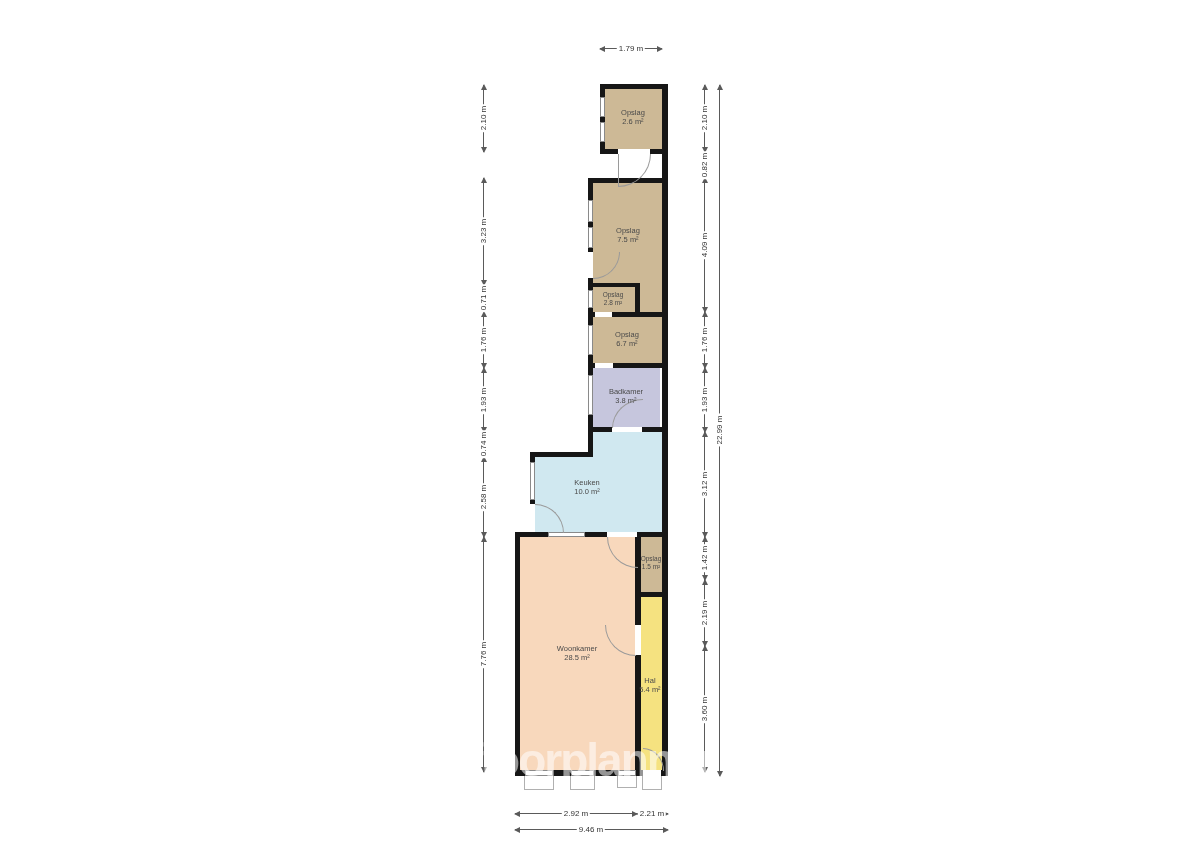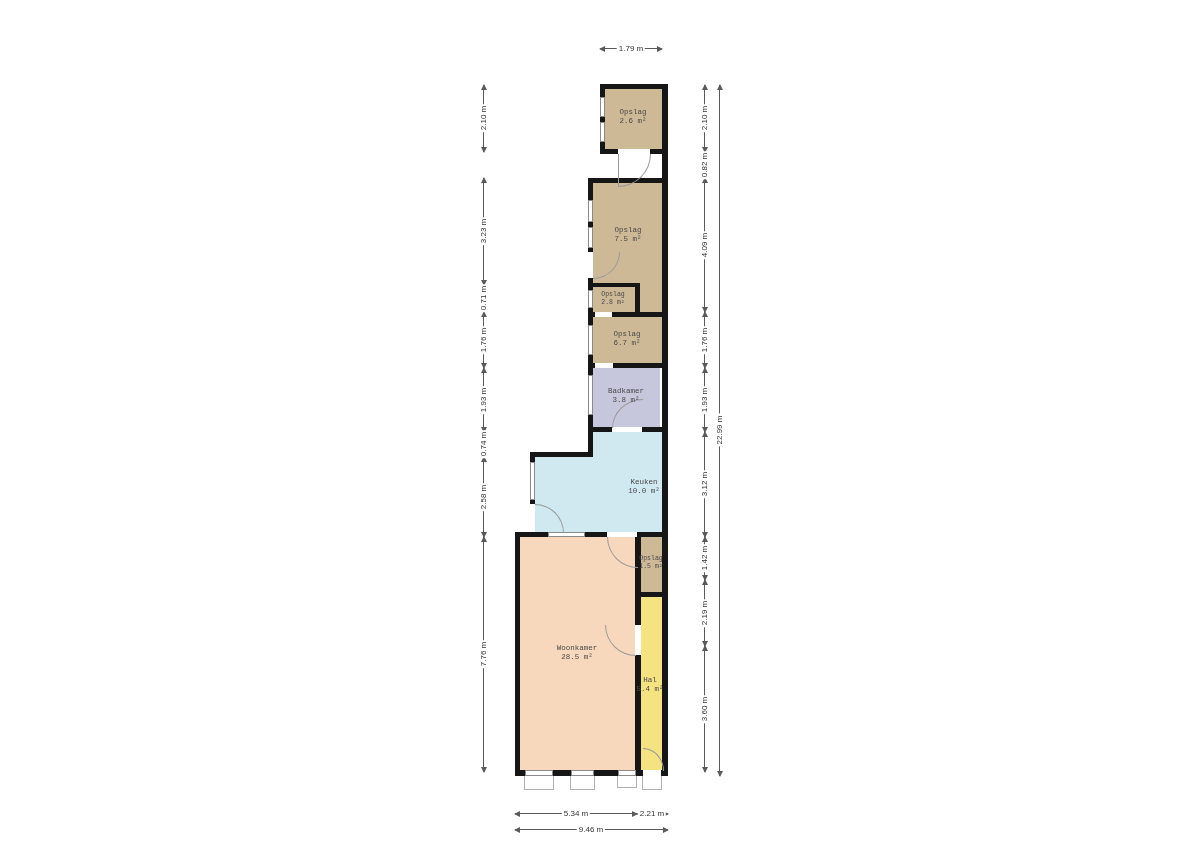--- a/index.html
+++ b/index.html
@@ -17,21 +17,21 @@
   .win{position:absolute;background:#fff;border:1px solid #8a8a8a;box-sizing:border-box;z-index:3;}
   .bay{position:absolute;background:#fff;border:1px solid #b0b0b0;border-top:none;box-sizing:border-box;z-index:1;}
   .arc{position:absolute;border:0 solid #9a9a9a;background:transparent;z-index:3;}
   .arc-br{border-right-width:1px;border-bottom-width:1px;border-bottom-right-radius:100%;}
   .arc-bl{border-left-width:1px;border-bottom-width:1px;border-bottom-left-radius:100%;}
   .arc-tr{border-top-width:1px;border-right-width:1px;border-top-right-radius:100%;}
   .arc-tl{border-top-width:1px;border-left-width:1px;border-top-left-radius:100%;}
   .leaf{position:absolute;background:#9a9a9a;z-index:3;}
   .rlabel{position:absolute;z-index:4;transform:translate(-50%,-50%);
           font-size:7.5px;line-height:1.25;color:#4a4a4a;text-align:center;white-space:nowrap;}
-  .rlabel span{display:block;font-family:Liberation Mono, monospace;}
+  .rlabel span{display:block;}
   .dimv{position:absolute;width:0;border-left:1px solid #5a5a5a;z-index:1;}
   .dimv::before{content:"";position:absolute;left:-3.5px;top:-1px;
     border-left:3px solid transparent;border-right:3px solid transparent;border-bottom:6px solid #5a5a5a;}
   .dimv::after{content:"";position:absolute;left:-3.5px;bottom:-1px;
     border-left:3px solid transparent;border-right:3px solid transparent;border-top:6px solid #5a5a5a;}
   .dimh{position:absolute;height:0;border-top:1px solid #5a5a5a;z-index:1;}
   .dimh::before{content:"";position:absolute;top:-3.5px;left:-1px;
     border-top:3px solid transparent;border-bottom:3px solid transparent;border-right:6px solid #5a5a5a;}
   .dimh::after{content:"";position:absolute;top:-3.5px;right:-1px;
     border-top:3px solid transparent;border-bottom:3px solid transparent;border-left:6px solid #5a5a5a;}
@@ -138,21 +138,21 @@
     <span>2.8 m²</span>
   </div>
   <div class="rlabel" style="left:627px;top:339px">
     <span>Opslag</span>
     <span>6.7 m²</span>
   </div>
   <div class="rlabel" style="left:626px;top:396px">
     <span>Badkamer</span>
     <span>3.8 m²</span>
   </div>
-  <div class="rlabel" style="left:644px;top:487px">
+  <div class="rlabel" style="left:587px;top:487px">
     <span>Keuken</span>
     <span>10.0 m²</span>
   </div>
   <div class="rlabel" style="left:651px;top:563px;font-size:6.5px">
     <span>Opslag</span>
     <span>1.5 m²</span>
   </div>
   <div class="rlabel" style="left:577px;top:653px">
     <span>Woonkamer</span>
     <span>28.5 m²</span>
@@ -198,20 +198,21 @@
   <div class="dimlbl v" style="left:704px;top:558px">1.42 m</div>
   <div class="dimv" style="left:704px;top:580px;height:66px"></div>
   <div class="dimlbl v" style="left:704px;top:613px">2.19 m</div>
   <div class="dimv" style="left:704px;top:646px;height:126px"></div>
   <div class="dimlbl v" style="left:704px;top:709px">3.60 m</div>
 
   <div class="dimv" style="left:719px;top:85px;height:691px"></div>
   <div class="dimlbl v" style="left:719px;top:430px">22.99 m</div>
 
   <div class="dimh" style="left:515px;top:813px;width:122px"></div>
-  <div class="dimlbl" style="left:576px;top:813px">5.34 m</div>
+  <div class="dimlbl" style="left:576px;top:813px">2.92 m</div>
   <div class="dimh" style="left:637px;top:813px;width:31px"></div>
   <div class="dimlbl" style="left:652px;top:813px">2.21 m</div>
   <div class="dimh" style="left:515px;top:829px;width:153px"></div>
   <div class="dimlbl" style="left:591px;top:829px">9.46 m</div>
 
+  <div id="watermark">floorplanner</div>
 
 </div>
 
 </body></html>

